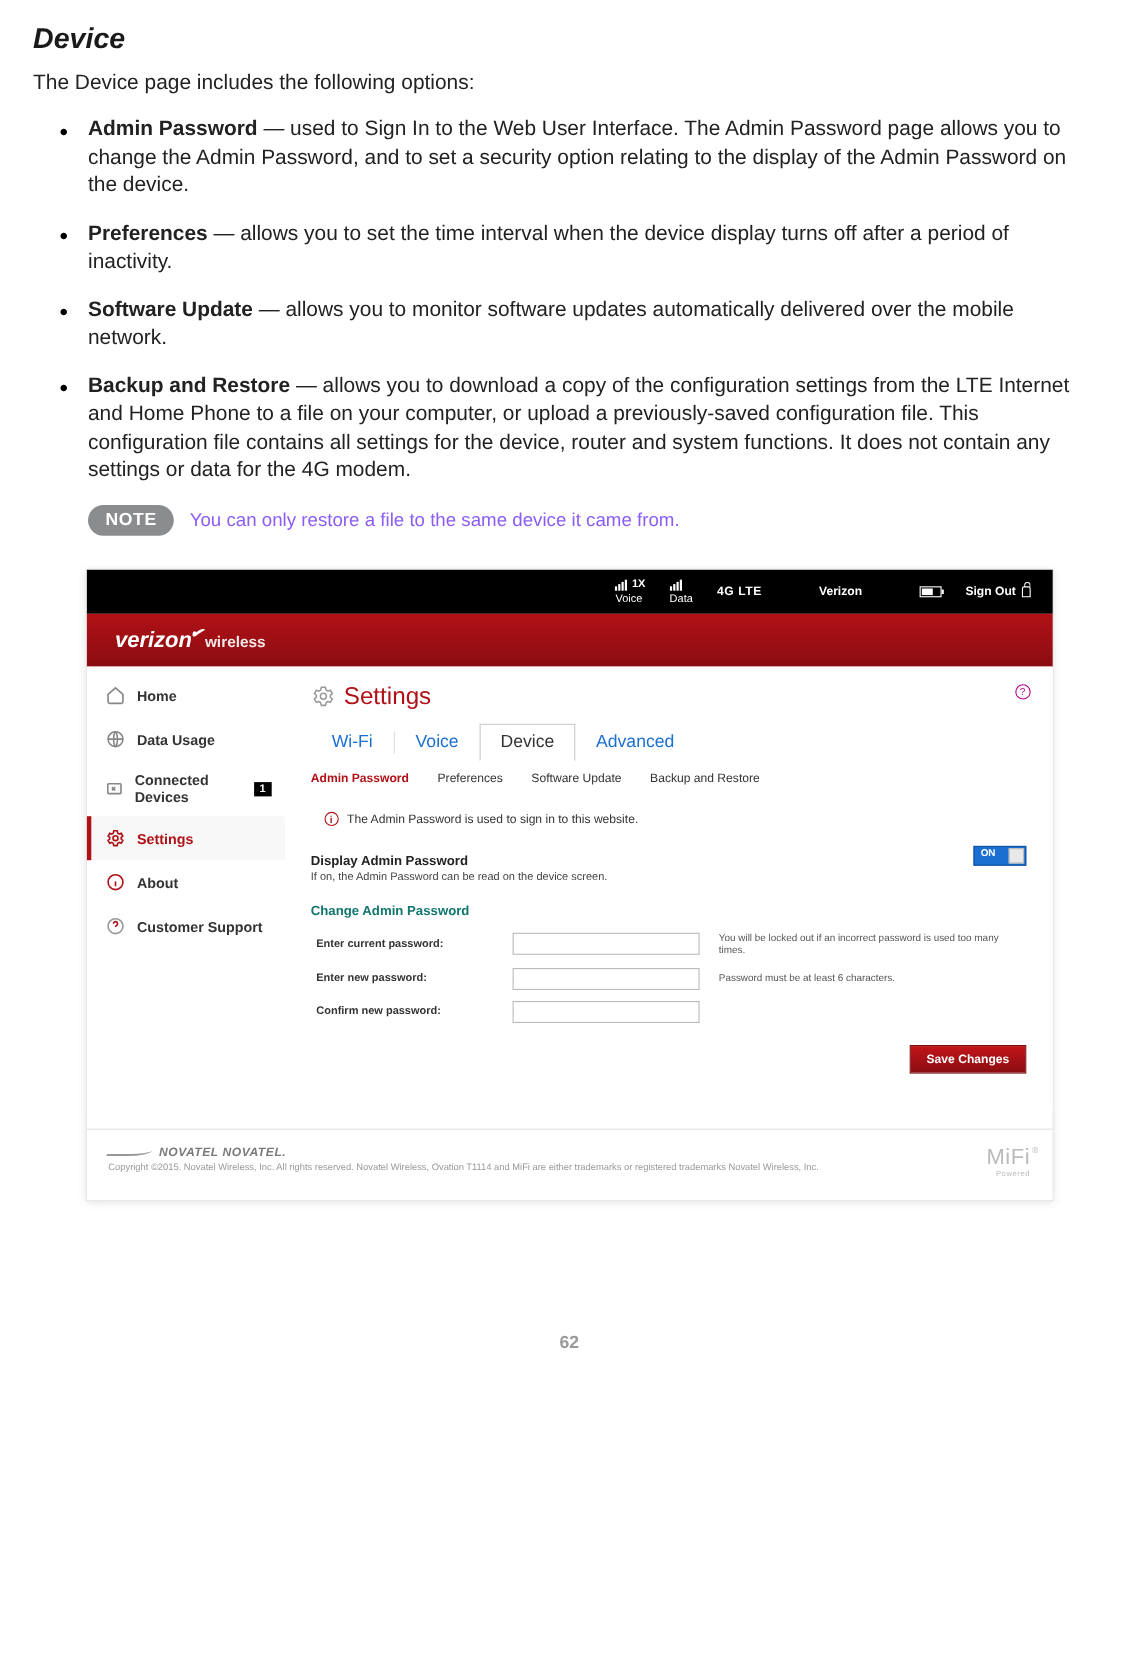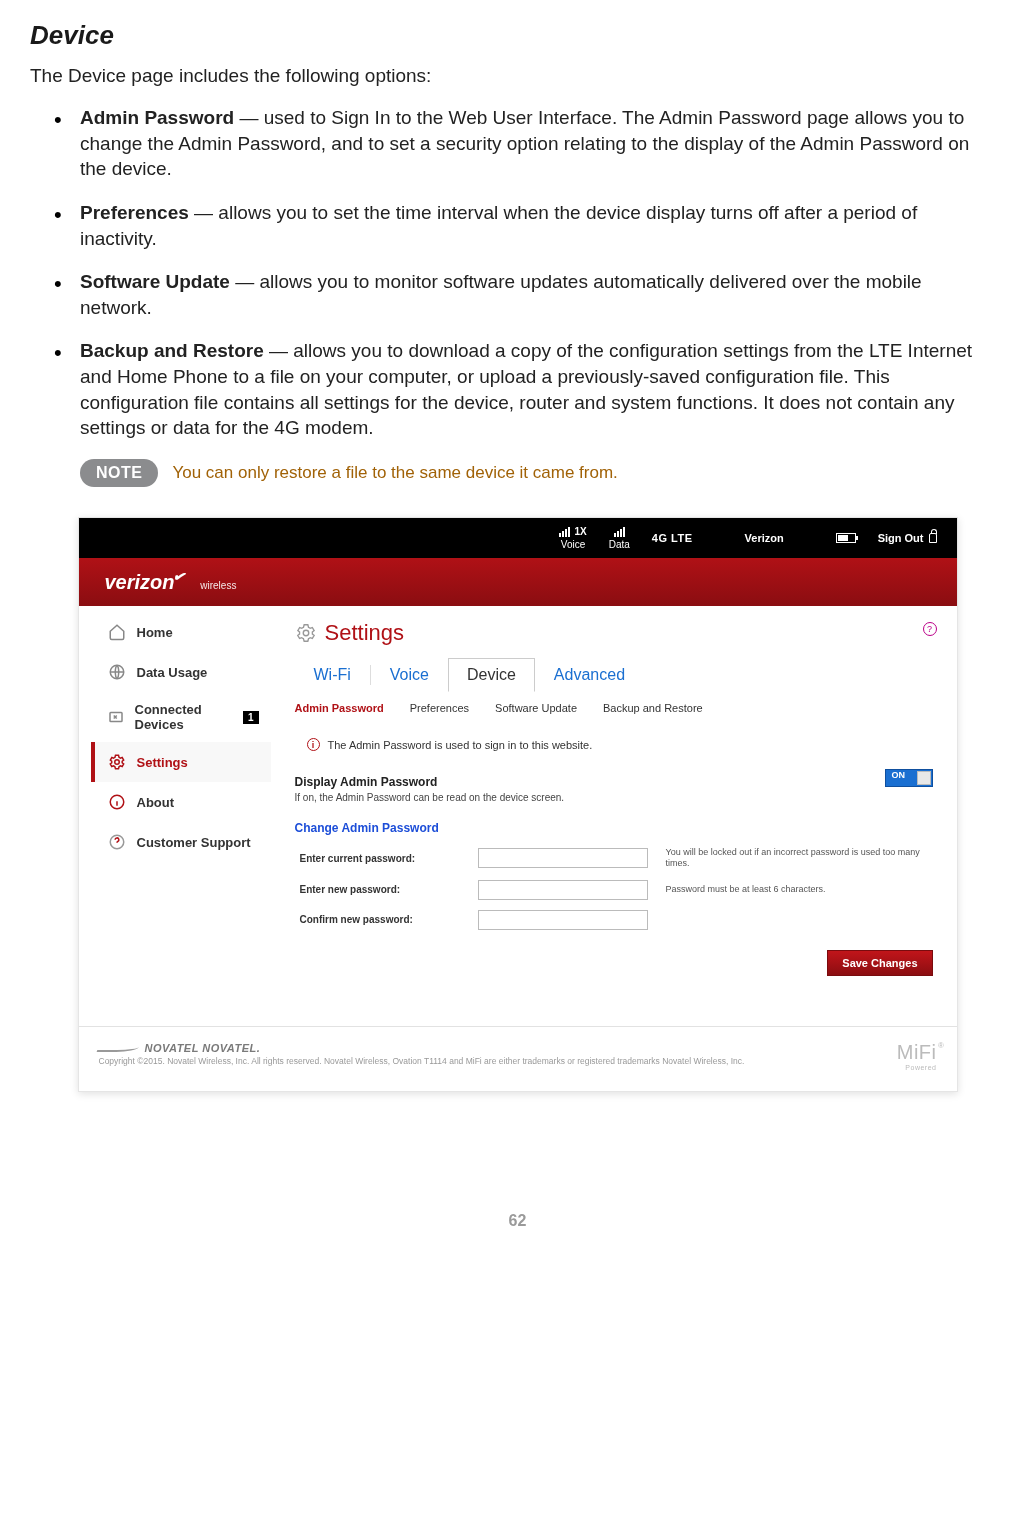--- a/index.html
+++ b/index.html
@@ -52,21 +52,21 @@
   }
   .note-badge {
     background: #8b8c8e;
     color: #fff;
     font-weight: 700;
     font-size: 16px;
     padding: 5px 16px;
     border-radius: 16px;
     letter-spacing: .5px;
   }
-  .note-text { font-size: 17px; color: #a16207; }
+  .note-text { font-size: 17px; color: #8b5cf6; }
 
   
   .screenshot {
     width: 880px;
     margin: 0 auto;
     border: 1px solid #e5e5e5;
     box-shadow: 0 2px 8px rgba(0,0,0,0.12);
     font-family: Arial, sans-serif;
     font-size: 12px;
     color: #333;
@@ -77,21 +77,21 @@
     height: 40px;
     display: flex;
     align-items: center;
     justify-content: flex-end;
     padding: 0 20px;
     gap: 22px;
     color: #fff;
     font-size: 10px;
   }
   .topbar-dark .sig {
-    display: flex; flex-direction: column; align-items: center; gap: 2px;
+    display: flex; flex-direction: column; gap: 2px;
   }
   .sig-bars { display:flex; align-items:flex-end; gap:1px; }
   .sig-bars span { width:2px; background:#fff; }
   .sig-bars span:nth-child(1){height:4px}
   .sig-bars span:nth-child(2){height:6px}
   .sig-bars span:nth-child(3){height:8px}
   .sig-bars span:nth-child(4){height:10px}
   .topbar-dark .lte { font-weight:700; font-size:11px; letter-spacing:.5px;}
   .batt {
     width:20px;height:10px;border:1px solid #fff;position:relative;
@@ -102,27 +102,26 @@
   .lock-icon{width:8px;height:10px;border:1px solid #fff;border-radius:2px 2px 0 0;position:relative;}
   .lock-icon::before{content:"";position:absolute;top:-5px;left:1px;width:4px;height:4px;border:1px solid #fff;border-bottom:none;border-radius:3px 3px 0 0;}
   .topbar-red {
     background: linear-gradient(#b01116,#8a0d11);
     height: 48px;
     display:flex; align-items:center;
     padding: 0 26px;
     color:#fff;
   }
   .vz-logo { font-size:20px; font-weight:700; font-style:italic; }
-  .vz-logo .wl { font-size:10px; font-weight:400; font-style:normal; margin-left:16px; opacity:.9;}
+  .vz-logo .wl { font-size:14px; font-weight:700; font-style:normal; margin-left:2px; opacity:.9;}
   .vz-check{color:#fff;font-weight:900;font-size:14px;margin-left:-2px;display:inline-block;transform:translateY(-8px) rotate(10deg);}
   .app-body { display:flex; }
   .sidebar {
     width: 180px; background:#fff;
     padding: 6px 0;
-    margin-left: 12px;
   }
   .sidebar .item {
     display:flex; align-items:center; gap:10px;
     padding: 10px 12px;
     font-size:13px; font-weight:700; color:#333;
     border-left: 4px solid transparent;
     cursor:pointer;
   }
   .sidebar .item .ico {
     width:20px;height:20px;display:flex;align-items:center;justify-content:center;
@@ -160,21 +159,21 @@
   .info-icon{
     width:13px;height:13px;border:1px solid #b01116;border-radius:50%;display:flex;align-items:center;justify-content:center;color:#b01116;font-size:9px;font-weight:700;
   }
   .section-h{font-weight:700;font-size:12px;color:#222;margin-top:6px;}
   .section-sub{font-size:10px;color:#444;margin-top:3px;}
   .toggle-row{display:flex;justify-content:space-between;align-items:flex-start;}
   .toggle{
     width:48px;height:18px;background:#1a6fd1;border:1px solid #0f4f9e;display:flex;color:#fff;font-size:9px;font-weight:700;padding-left:6px;position:relative;cursor:pointer;
   }
   .toggle .knob{position:absolute;right:1px;top:1px;width:14px;height:14px;background:#e8e8e8;border:1px solid #bbb;}
-  .change-h{color:#1d4ed8;font-weight:700;font-size:12px;margin-top:18px;}
+  .change-h{color:#0f766e;font-weight:700;font-size:12px;margin-top:18px;}
   .form-grid{display:grid;grid-template-columns:160px 170px 1fr;gap:10px 18px;align-items:center;margin-top:12px;margin-left:5px;}
   .form-grid label{font-size:10px;font-weight:700;color:#333;}
   .form-grid input{
     width:100%;height:20px;border:1px solid #bbb;background:#fff;font-size:11px;padding:0 4px;
   }
   .hint{font-size:9px;color:#555;line-height:1.25;}
   .save-row{text-align:right;margin-top:20px;}
   .save-btn{
     background:linear-gradient(#c1151a,#8b0d11);color:#fff;border:1px solid #7a0b0e;
     font-size:11px;font-weight:700;padding:6px 14px;cursor:pointer;

